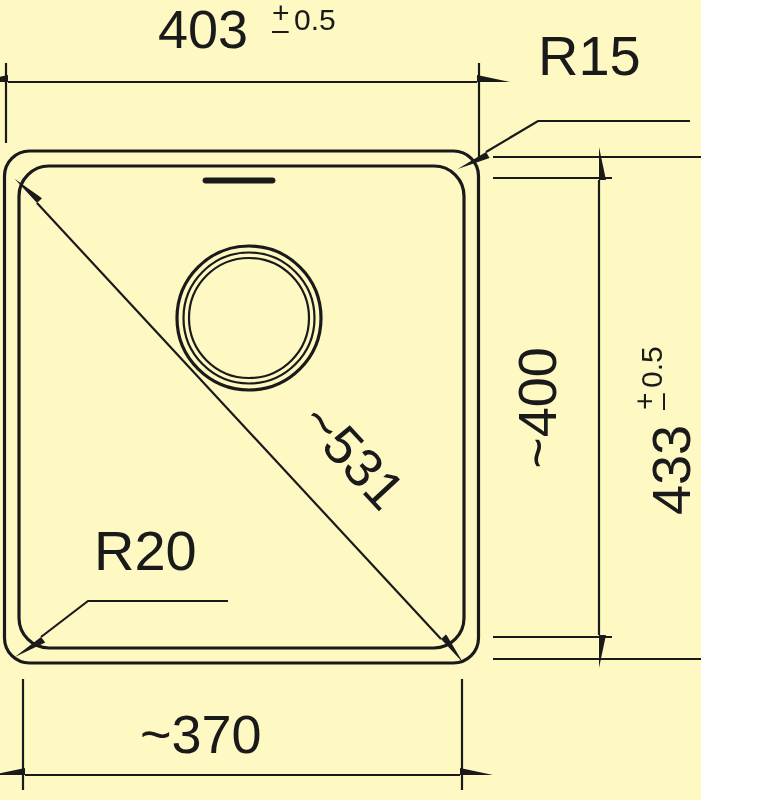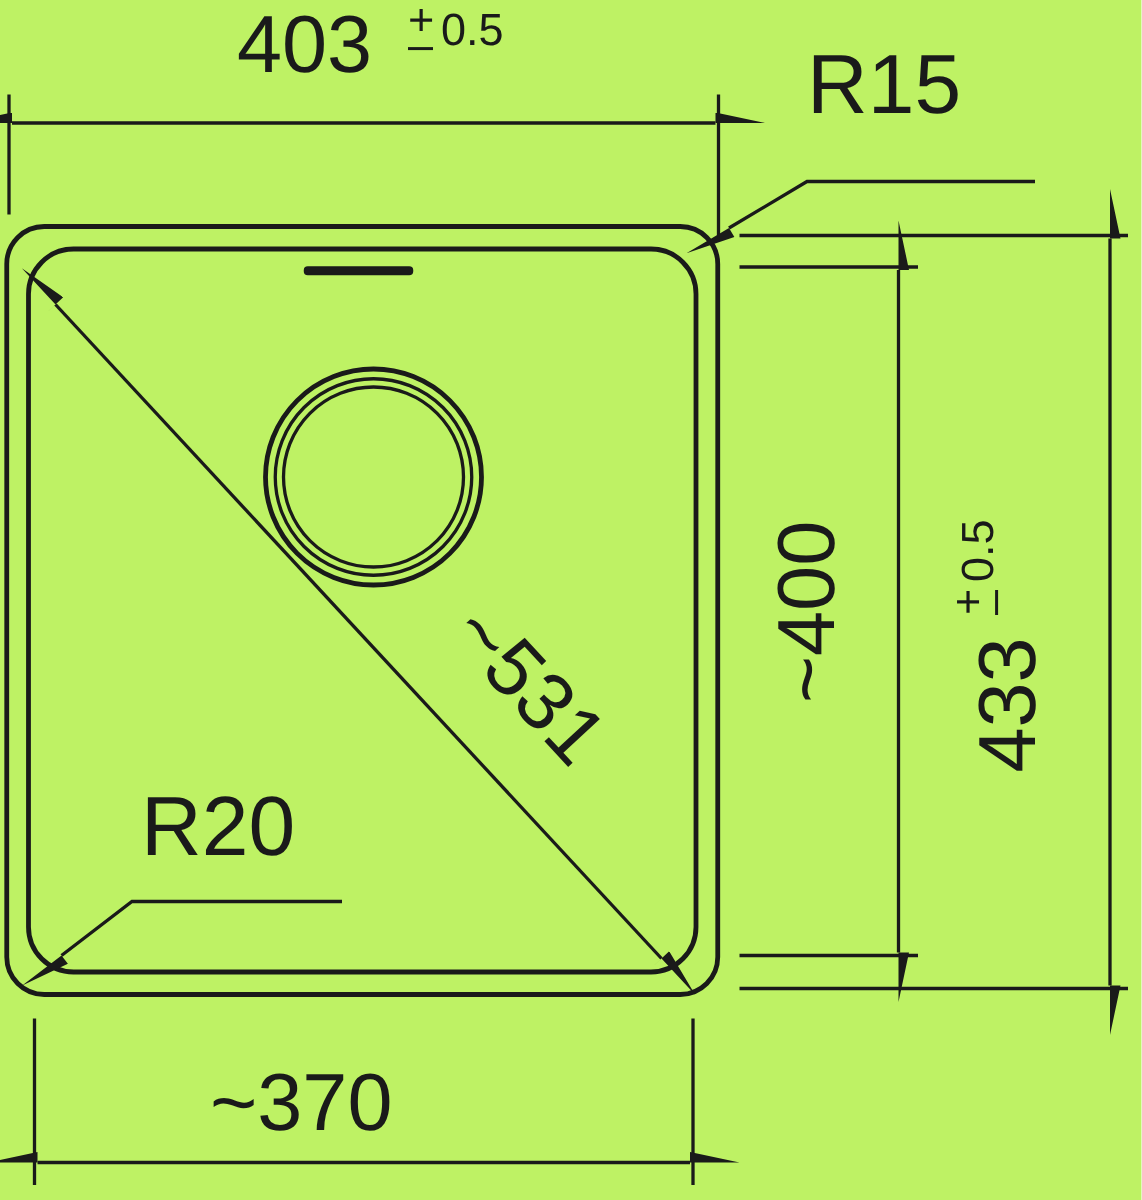--- a/index.html
+++ b/index.html
@@ -5,23 +5,23 @@
   html, body {
     margin: 0;
     padding: 0;
     background: #ffffff;
   }
   body {
     font-family: "Liberation Sans", sans-serif;
   }
   #drawing-root {
     position: relative;
-    width: 761px;
+    width: 701px;
     height: 800px;
-    background: #bef264;
+    background: #fef9c3;
     overflow: hidden;
   }
   #tech-drawing {
     display: block;
     width: 761px;
     height: 800px;
   }
   .dim-text {
     font-family: "Liberation Sans", sans-serif;
     fill: #1a1a1a;

